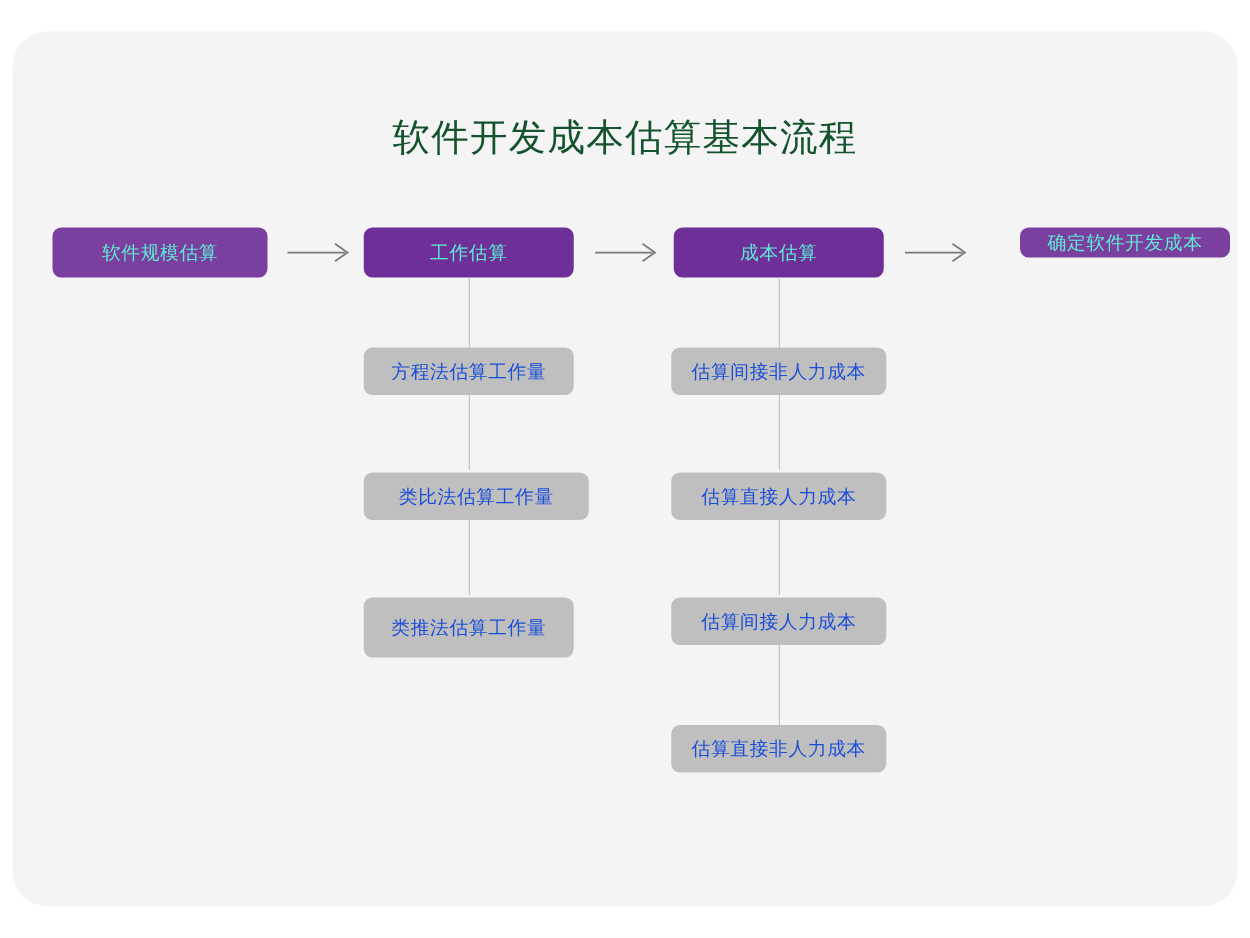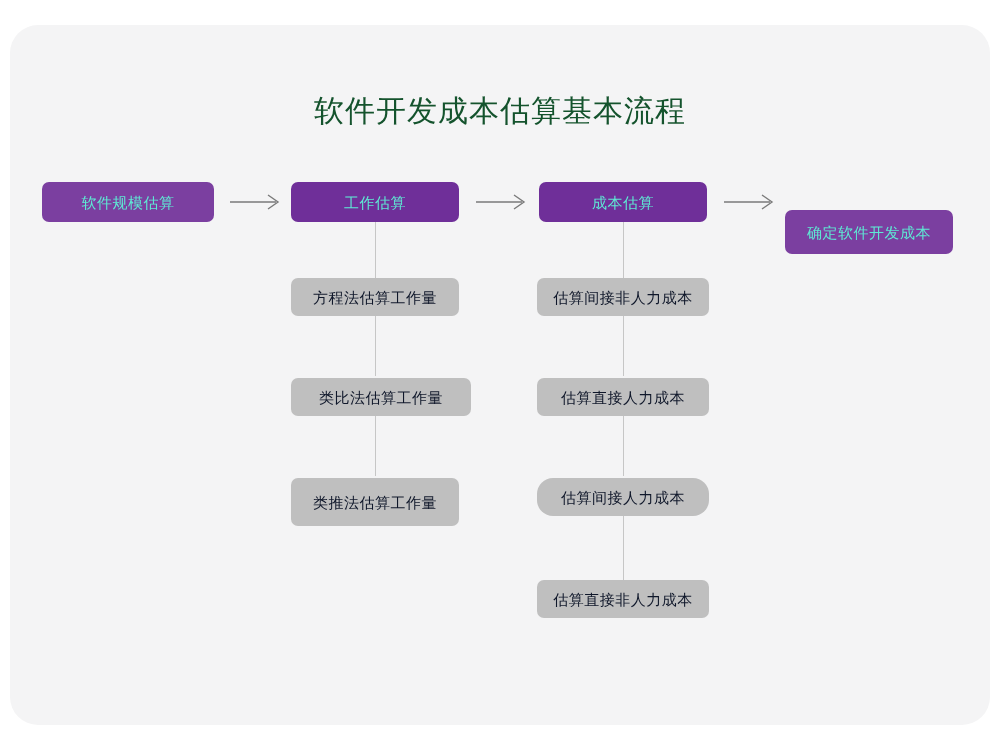--- a/index.html
+++ b/index.html
@@ -62,21 +62,21 @@
   }
   .node.primary {
     background: #7b3fa0;
     color: #5eead4;
   }
   .node.primary.shade {
     background: #6f2f99;
   }
   .node.secondary {
     background: #bfbfbf;
-    color: #0f172a;
+    color: #1d4ed8;
   }
 
   
   .arrow {
     position: absolute;
     height: 20px;
     display: flex;
     align-items: center;
     pointer-events: none;
   }
@@ -118,38 +118,38 @@
 
   <div class="node primary shade" style="left:539px; top:182px; width:168px; height:40px;">成本估算</div>
 
   <div class="arrow" style="left:722px; top:192px; width:56px;">
     <svg width="56" height="20" viewBox="0 0 56 20" aria-hidden="true">
       <line x1="2" y1="10" x2="48" y2="10" stroke="#7a7a7a" stroke-width="1.4"></line>
       <polyline points="40,3 50,10 40,17" fill="none" stroke="#7a7a7a" stroke-width="1.4"></polyline>
     </svg>
   </div>
 
-  <div class="node primary" style="left:785px; top:182px; width:168px; height:44px;margin-top:28px;">确定软件开发成本</div>
+  <div class="node primary" style="left:816px; top:182px; width:168px; height:24px;">确定软件开发成本</div>
 
   <div class="vline" style="left:375px; top:222px; height:56px;"></div>
   <div class="vline" style="left:375px; top:316px; height:60px;"></div>
   <div class="vline" style="left:375px; top:416px; height:60px;"></div>
 
   <div class="node secondary" style="left:291px; top:278px; width:168px; height:38px;">方程法估算工作量</div>
 
   <div class="node secondary" style="left:291px; top:378px; width:180px; height:38px;">类比法估算工作量</div>
 
   <div class="node secondary" style="left:291px; top:478px; width:168px; height:48px;">类推法估算工作量</div>
 
   <div class="vline" style="left:623px; top:222px; height:56px;"></div>
   <div class="vline" style="left:623px; top:316px; height:60px;"></div>
   <div class="vline" style="left:623px; top:416px; height:60px;"></div>
   <div class="vline" style="left:623px; top:516px; height:64px;"></div>
 
   <div class="node secondary" style="left:537px; top:278px; width:172px; height:38px;">估算间接非人力成本</div>
 
   <div class="node secondary" style="left:537px; top:378px; width:172px; height:38px;">估算直接人力成本</div>
 
-  <div class="node secondary" style="left:537px; top:478px; width:172px; height:38px;border-radius:16px;">估算间接人力成本</div>
+  <div class="node secondary" style="left:537px; top:478px; width:172px; height:38px;">估算间接人力成本</div>
 
   <div class="node secondary" style="left:537px; top:580px; width:172px; height:38px;">估算直接非人力成本</div>
 
 </div>
 
 </body></html>

